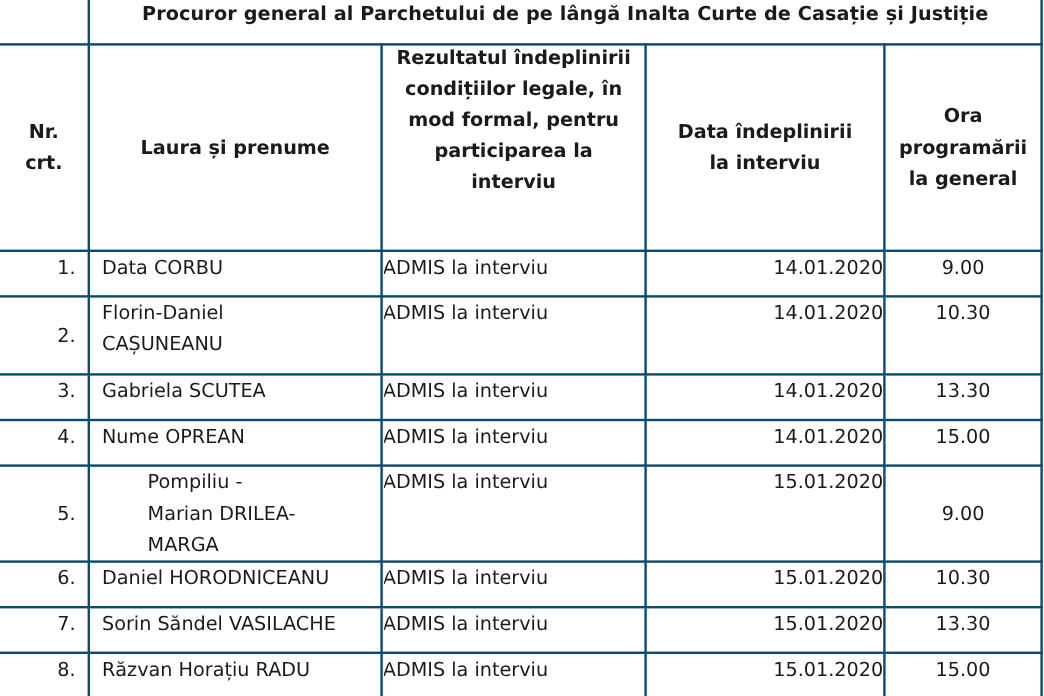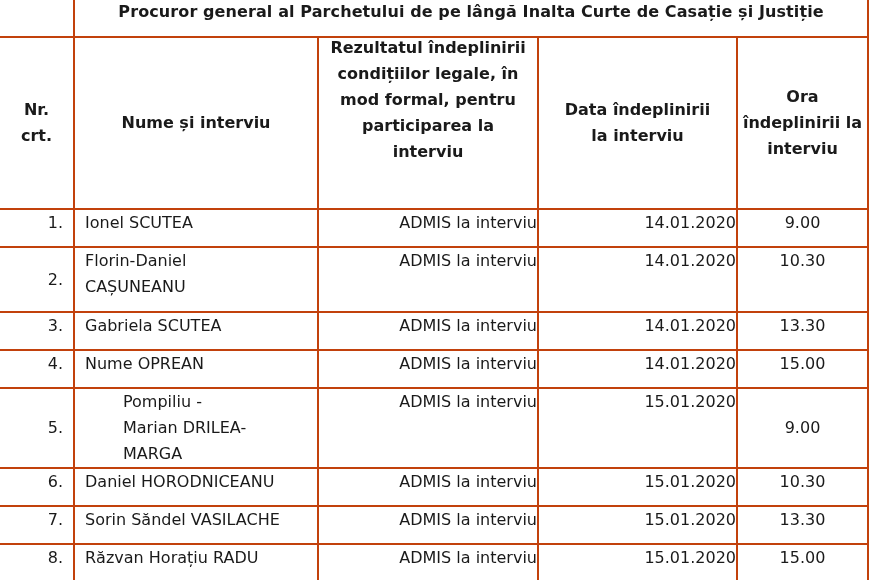--- a/index.html
+++ b/index.html
@@ -1,29 +1,29 @@
 <!DOCTYPE html>
 <html><head>
 <meta charset="utf-8">
 <style>
   html, body { margin:0; padding:0; background:#ffffff; }
   body { width:870px; height:580px; position:relative; overflow:hidden;
          font-family:"DejaVu Sans", sans-serif; color:#1a1a1a; }
   .wrap { position:absolute; left:0; top:0; }
   table { border-collapse:collapse; table-layout:fixed; }
-  td { border:2px solid #c2410c; padding:0; vertical-align:top; overflow:hidden; }
+  td { border:2px solid #0c4a6e; padding:0; vertical-align:top; overflow:hidden; }
   .title-row td { height:34px; }
   .title { font-weight:bold; font-size:16px; text-align:center; padding-top:2px; white-space:nowrap; letter-spacing:0.1px; }
   .hdr td { height:170px; vertical-align:middle; }
   .hdr .cell { font-weight:bold; font-size:16px; text-align:center; line-height:26px; }
   .body-row td { font-size:16px; line-height:26px; }
   .nr { text-align:right; padding-right:10px; }
   .nr.mid { vertical-align:middle; }
   .name { padding-left:10px; }
-  .res { text-align:right; }
+  .res { text-align:left;border-radius:19px; }
   .date { text-align:right; }
   .ora { text-align:center; }
   .ora.mid { vertical-align:middle; }
 </style>
 </head>
 <body>
 
 <div class="wrap">
 <table style="width:868px;">
   <colgroup>
@@ -36,36 +36,36 @@
   <tbody>
         <tr class="title-row">
     <td style="border-top:none;border-left:none;"></td>
     <td colspan="4" class="title" style="border-top:none;">Procuror general al Parchetului de pe lângă Inalta Curte de Casație și Justiție</td>
   </tr>
   <tr class="hdr">
     <td style="border-left:none;">
       <div class="cell"><span>Nr.</span><br><span>crt.</span></div>
     </td>
     <td>
-      <div class="cell">Nume și interviu</div>
+      <div class="cell">Laura și prenume</div>
     </td>
     <td style="vertical-align:top;padding-top:0;">
       <div class="cell" style="padding:0 10px;margin-top:-3px;">Rezultatul îndeplinirii condițiilor legale, în mod formal, pentru participarea la interviu</div>
     </td>
     <td>
       <div class="cell" style="padding:0 18px;">Data îndeplinirii la interviu</div>
     </td>
     <td>
-      <div class="cell" style="padding:0 4px;">Ora îndeplinirii la interviu</div>
+      <div class="cell" style="padding:0 4px;">Ora programării la general</div>
     </td>
   </tr>
 
   <tr class="body-row" style="height:38px;">
     <td class="nr" style="border-left:none;">1.</td>
-    <td class="name">Ionel SCUTEA</td>
+    <td class="name">Data CORBU</td>
     <td class="res">ADMIS la interviu</td>
     <td class="date">14.01.2020</td>
     <td class="ora">9.00</td>
   </tr>
   <tr class="body-row" style="height:65px;">
     <td class="nr mid" style="border-left:none;">2.</td>
     <td class="name" style="padding-right:34px;">Florin-Daniel CAȘUNEANU</td>
     <td class="res">ADMIS la interviu</td>
     <td class="date">14.01.2020</td>
     <td class="ora">10.30</td>

